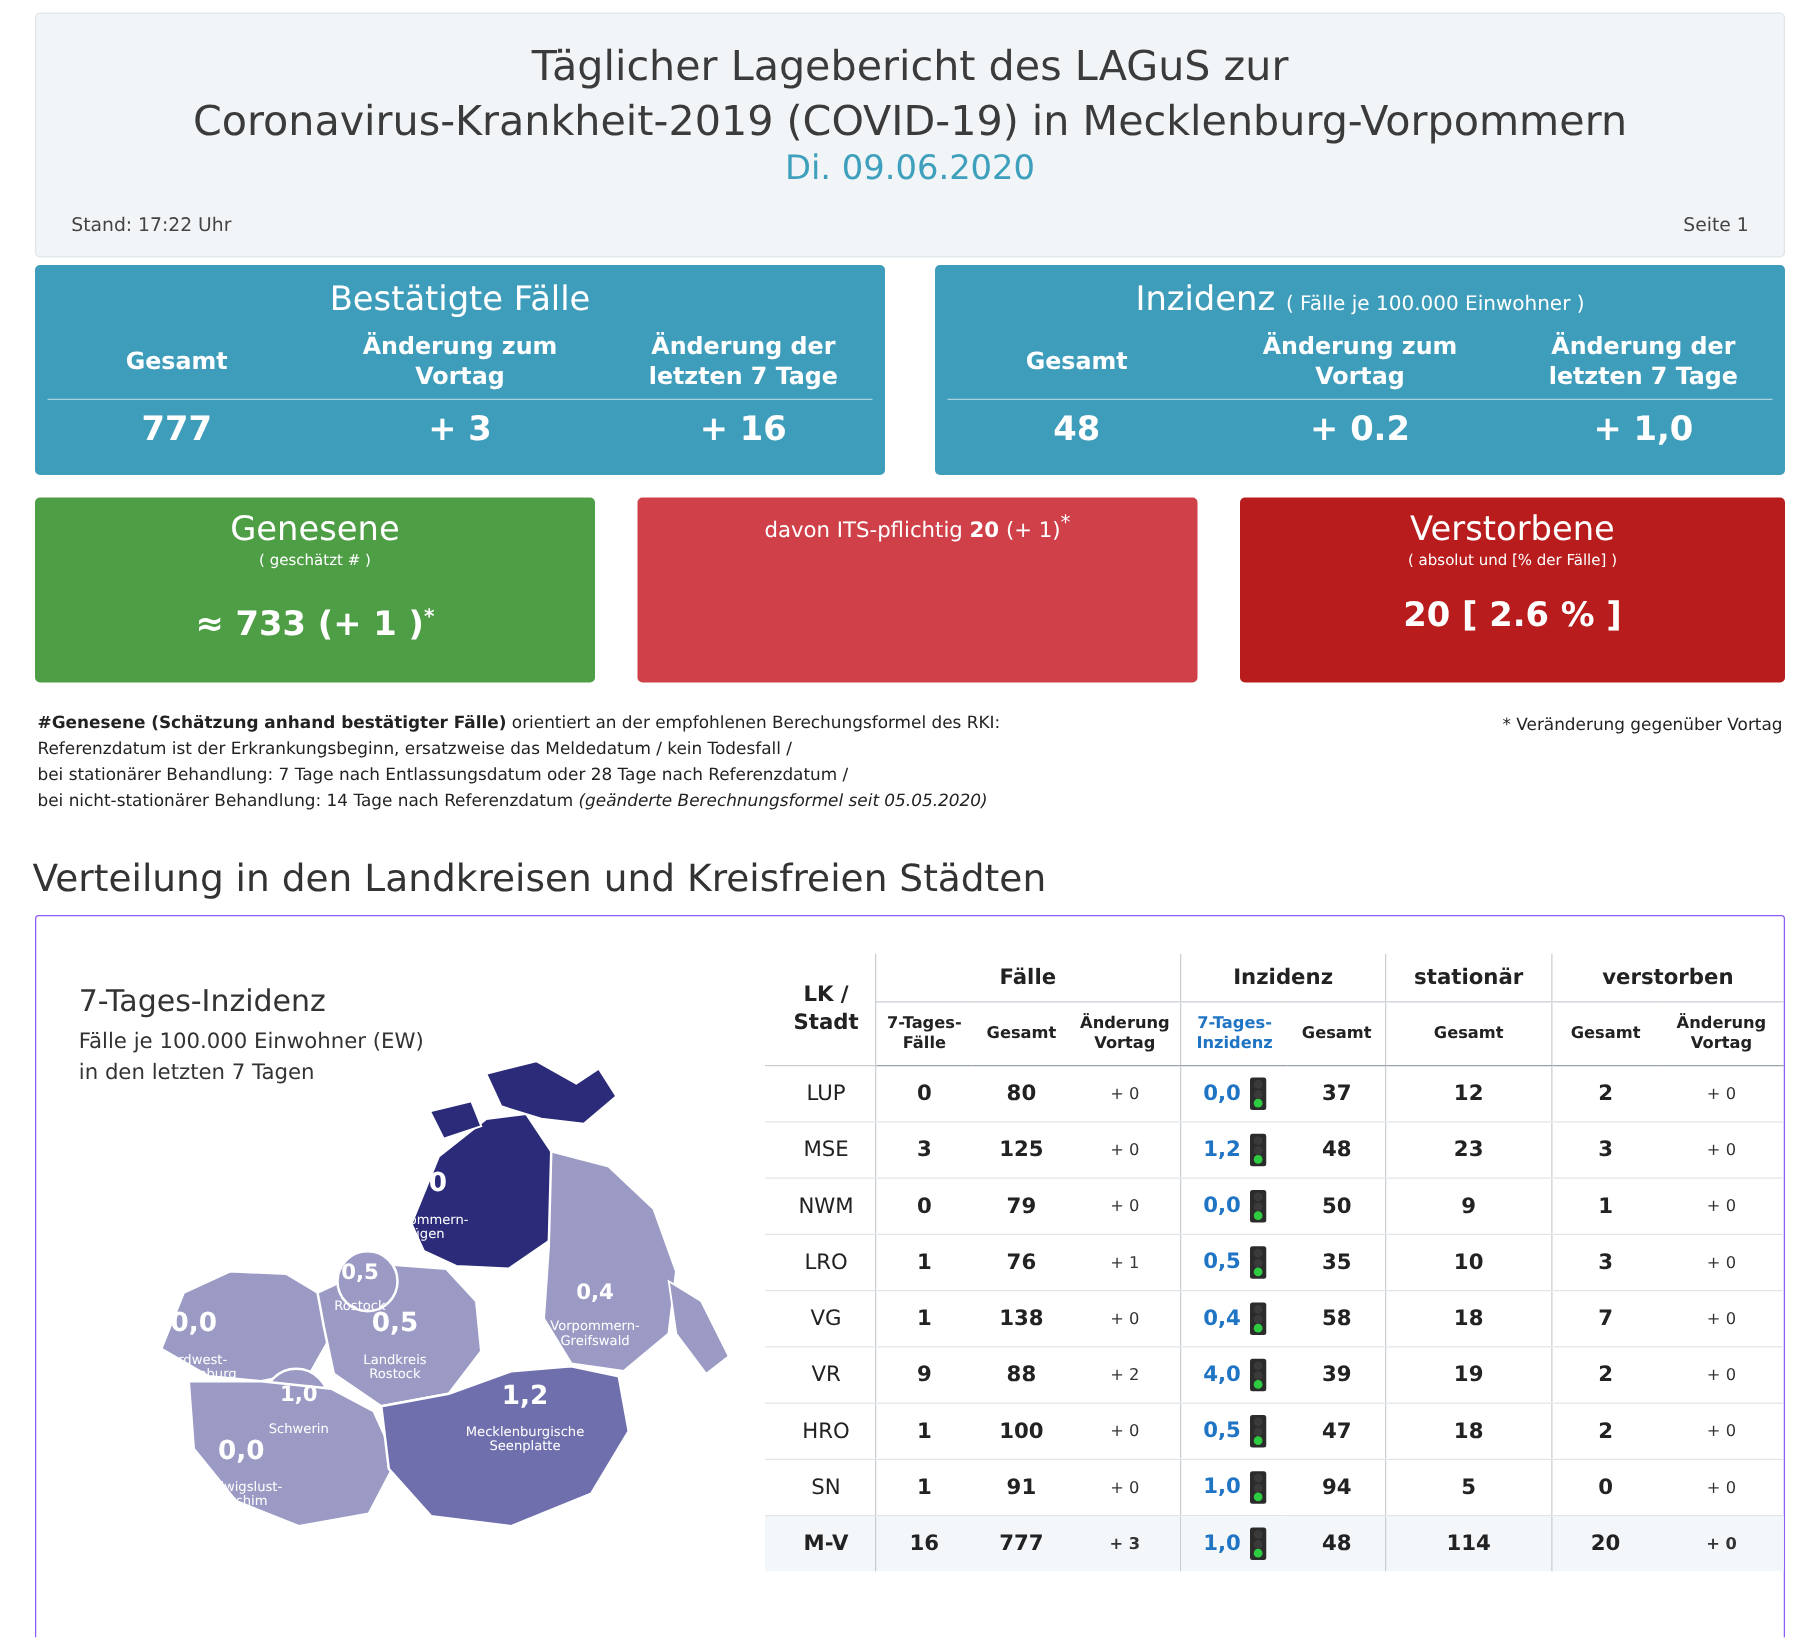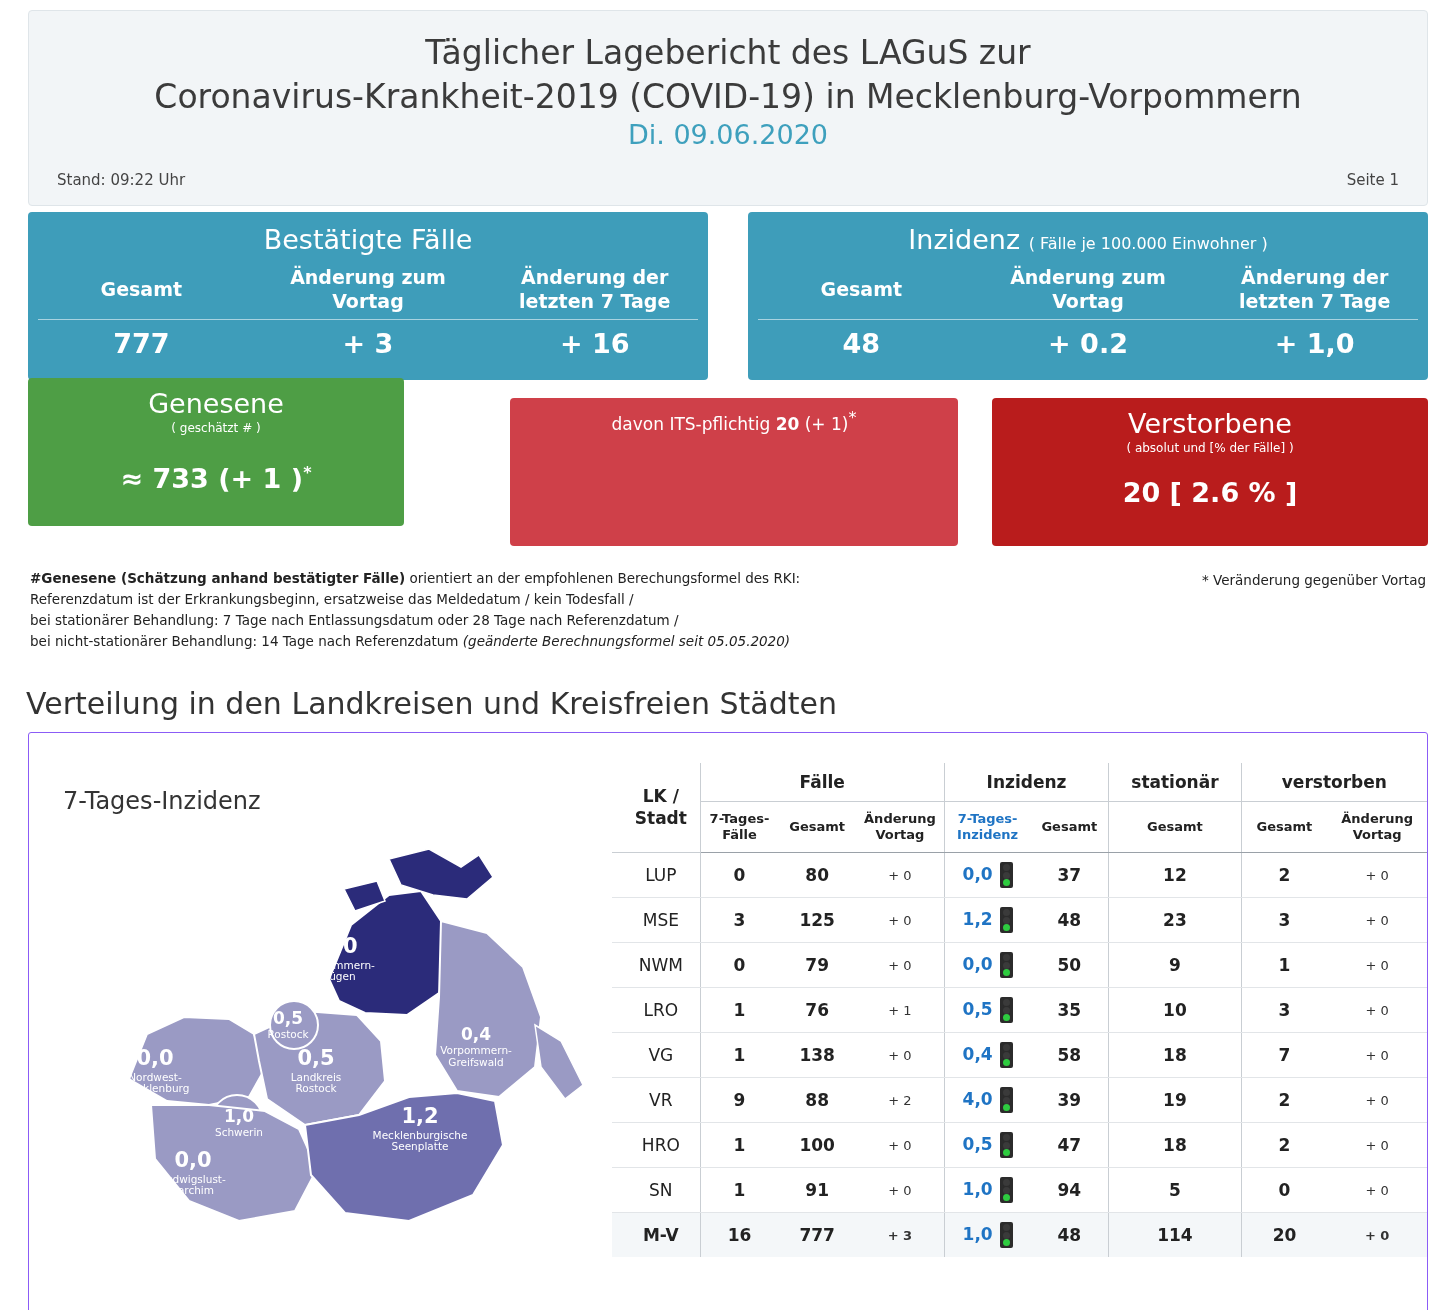--- a/index.html
+++ b/index.html
@@ -285,35 +285,35 @@
     height: 440px;
   }
   .map-label {
     position: absolute;
     color: #ffffff;
     text-align: center;
     line-height: 1.12;
     pointer-events: none;
   }
   .map-label .v { font-size: 21px; font-weight: bold; display: block; }
-  .map-label .n { font-size: 10.5px; display: block; margin-top: 1px; }
+  .map-label .n { font-size: 10.5px; display: block; margin-top: 12px; }
   .map-label.small .v { font-size: 17px; }
 </style>
 </head>
 <body>
 
 <div id="page">
 
   <div class="header-box">
     <div class="header-title">
       <div>Täglicher Lagebericht des LAGuS zur</div>
       <div>Coronavirus-Krankheit-2019 (COVID-19) in Mecklenburg-Vorpommern</div>
     </div>
     <div class="header-date">Di. 09.06.2020</div>
-    <div class="header-stand">Stand: 09:22 Uhr</div>
+    <div class="header-stand">Stand: 17:22 Uhr</div>
     <div class="header-page">Seite 1</div>
   </div>
 
   <div class="card card-blue" style="left:28px; top:212px; width:680px; height:168px;">
     <div class="card-title">Bestätigte Fälle</div>
     <div class="kpi-cols">
       <div class="kpi-col">
         <div class="kpi-head">Gesamt</div>
       </div>
       <div class="kpi-col">
@@ -360,21 +360,21 @@
         </div>
       <div class="kpi-col">
           <div class="kpi-val">+ 0.2</div>
         </div>
       <div class="kpi-col">
           <div class="kpi-val">+ 1,0</div>
         </div>
     </div>
   </div>
 
-  <div class="card card-green" style="left:28px; top:378px; width:376px; height:148px;">
+  <div class="card card-green" style="left:28px; top:398px; width:448px; height:148px;">
     <div class="card2-title">Genesene</div>
     <div class="card2-sub">( geschätzt # )</div>
     <div class="card2-val" style="padding-top:28px;">
       <span>≈ 733 (+ 1 )</span><span class="sup">*</span>
     </div>
   </div>
 
   <div class="card card-red" style="left:510px; top:398px; width:448px; height:148px;">
     <div class="red-line2">
       <span>davon ITS-pflichtig</span>
@@ -402,20 +402,24 @@
     </div>
   </div>
   <div class="footnote-right">* Veränderung gegenüber Vortag</div>
 
   <div class="section-title">Verteilung in den Landkreisen und Kreisfreien Städten</div>
 
   <div class="panel">
 
     <div class="map-head">
       <div class="h1">7-Tages-Inzidenz</div>
+      <div class="h2">
+        <div>Fälle je 100.000 Einwohner (EW)</div>
+        <div>in den letzten 7 Tagen</div>
+      </div>
     </div>
 
     <div class="map-wrap">
       <svg width="500" height="440" viewBox="0 0 500 440">
 
         <path d="M40,250 L58,205 L95,188 L140,190 L165,205 L178,236 L160,268 L120,276 L78,272 Z" fill="#9a9ac4" stroke="#ffffff" stroke-width="2"></path>
 
         <circle cx="148" cy="292" r="26" fill="#9a9ac4" stroke="#ffffff" stroke-width="2"></circle>
 
         <path d="M62,276 L120,276 L176,282 L210,300 L228,340 L206,382 L150,392 L100,372 L66,330 Z" fill="#9a9ac4" stroke="#ffffff" stroke-width="2"></path>

